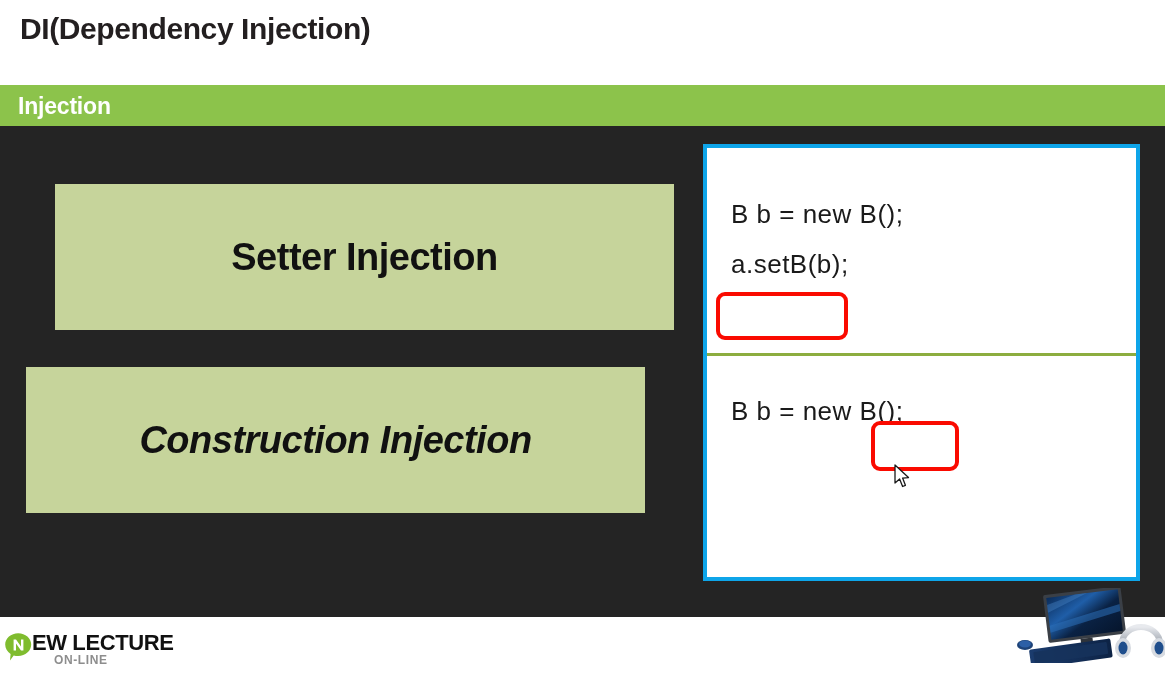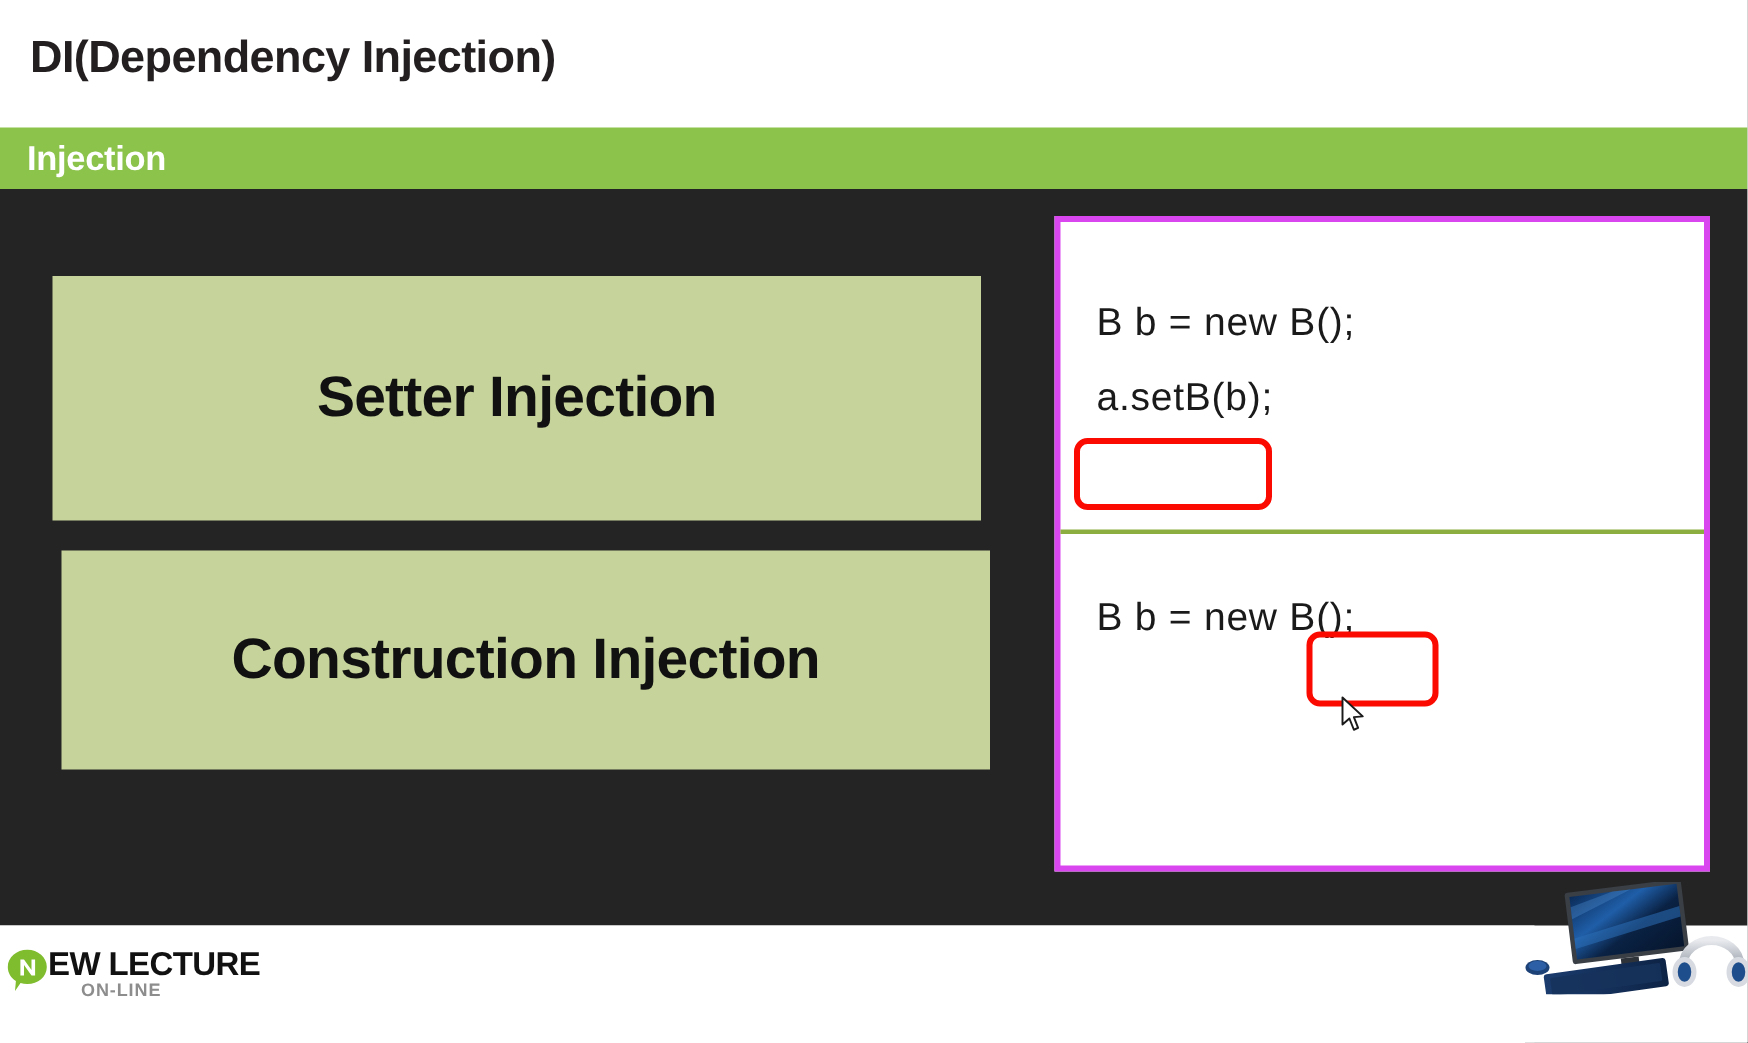--- a/index.html
+++ b/index.html
@@ -20,21 +20,21 @@
     position: relative;
     width: 1165px;
     height: 695px;
     background: #ffffff;
   }
 
   
   .slide-title {
     position: absolute;
     left: 20px;
-    top: 22px;
+    top: 12px;
     font-size: 30px;
     font-weight: bold;
     color: #231f20;
     letter-spacing: -0.4px;
     white-space: nowrap;
   }
 
   
   .section-bar {
     position: absolute;
@@ -70,49 +70,50 @@
   
   .concept-box {
     position: absolute;
     background: #c6d49b;
     display: flex;
     align-items: center;
     justify-content: center;
     box-sizing: border-box;
   }
   .concept-box.first {
-    left: 35px;
+    left: 55px;
     top: 184px;
     width: 619px;
-    height: 163px;
+    height: 146px;
     text-align: right;
   }
   .concept-box.second {
-    left: 41px;
+    left: 26px;
     top: 367px;
     width: 619px;
     height: 146px;
+    font-style: italic;
   }
   .concept-label {
     font-size: 38px;
     font-weight: bold;
     color: #111111;
     letter-spacing: -0.5px;
     white-space: nowrap;
   }
 
   
   .code-panel {
     position: absolute;
     left: 703px;
     top: 144px;
     width: 437px;
     height: 437px;
     background: #ffffff;
-    border: 4px solid #d946ef;
+    border: 4px solid #0ea5e9;
     box-sizing: border-box;
   }
   .code-block {
     position: absolute;
     left: 0;
     width: 100%;
     box-sizing: border-box;
     padding: 0 24px;
   }
   .code-block.top {

